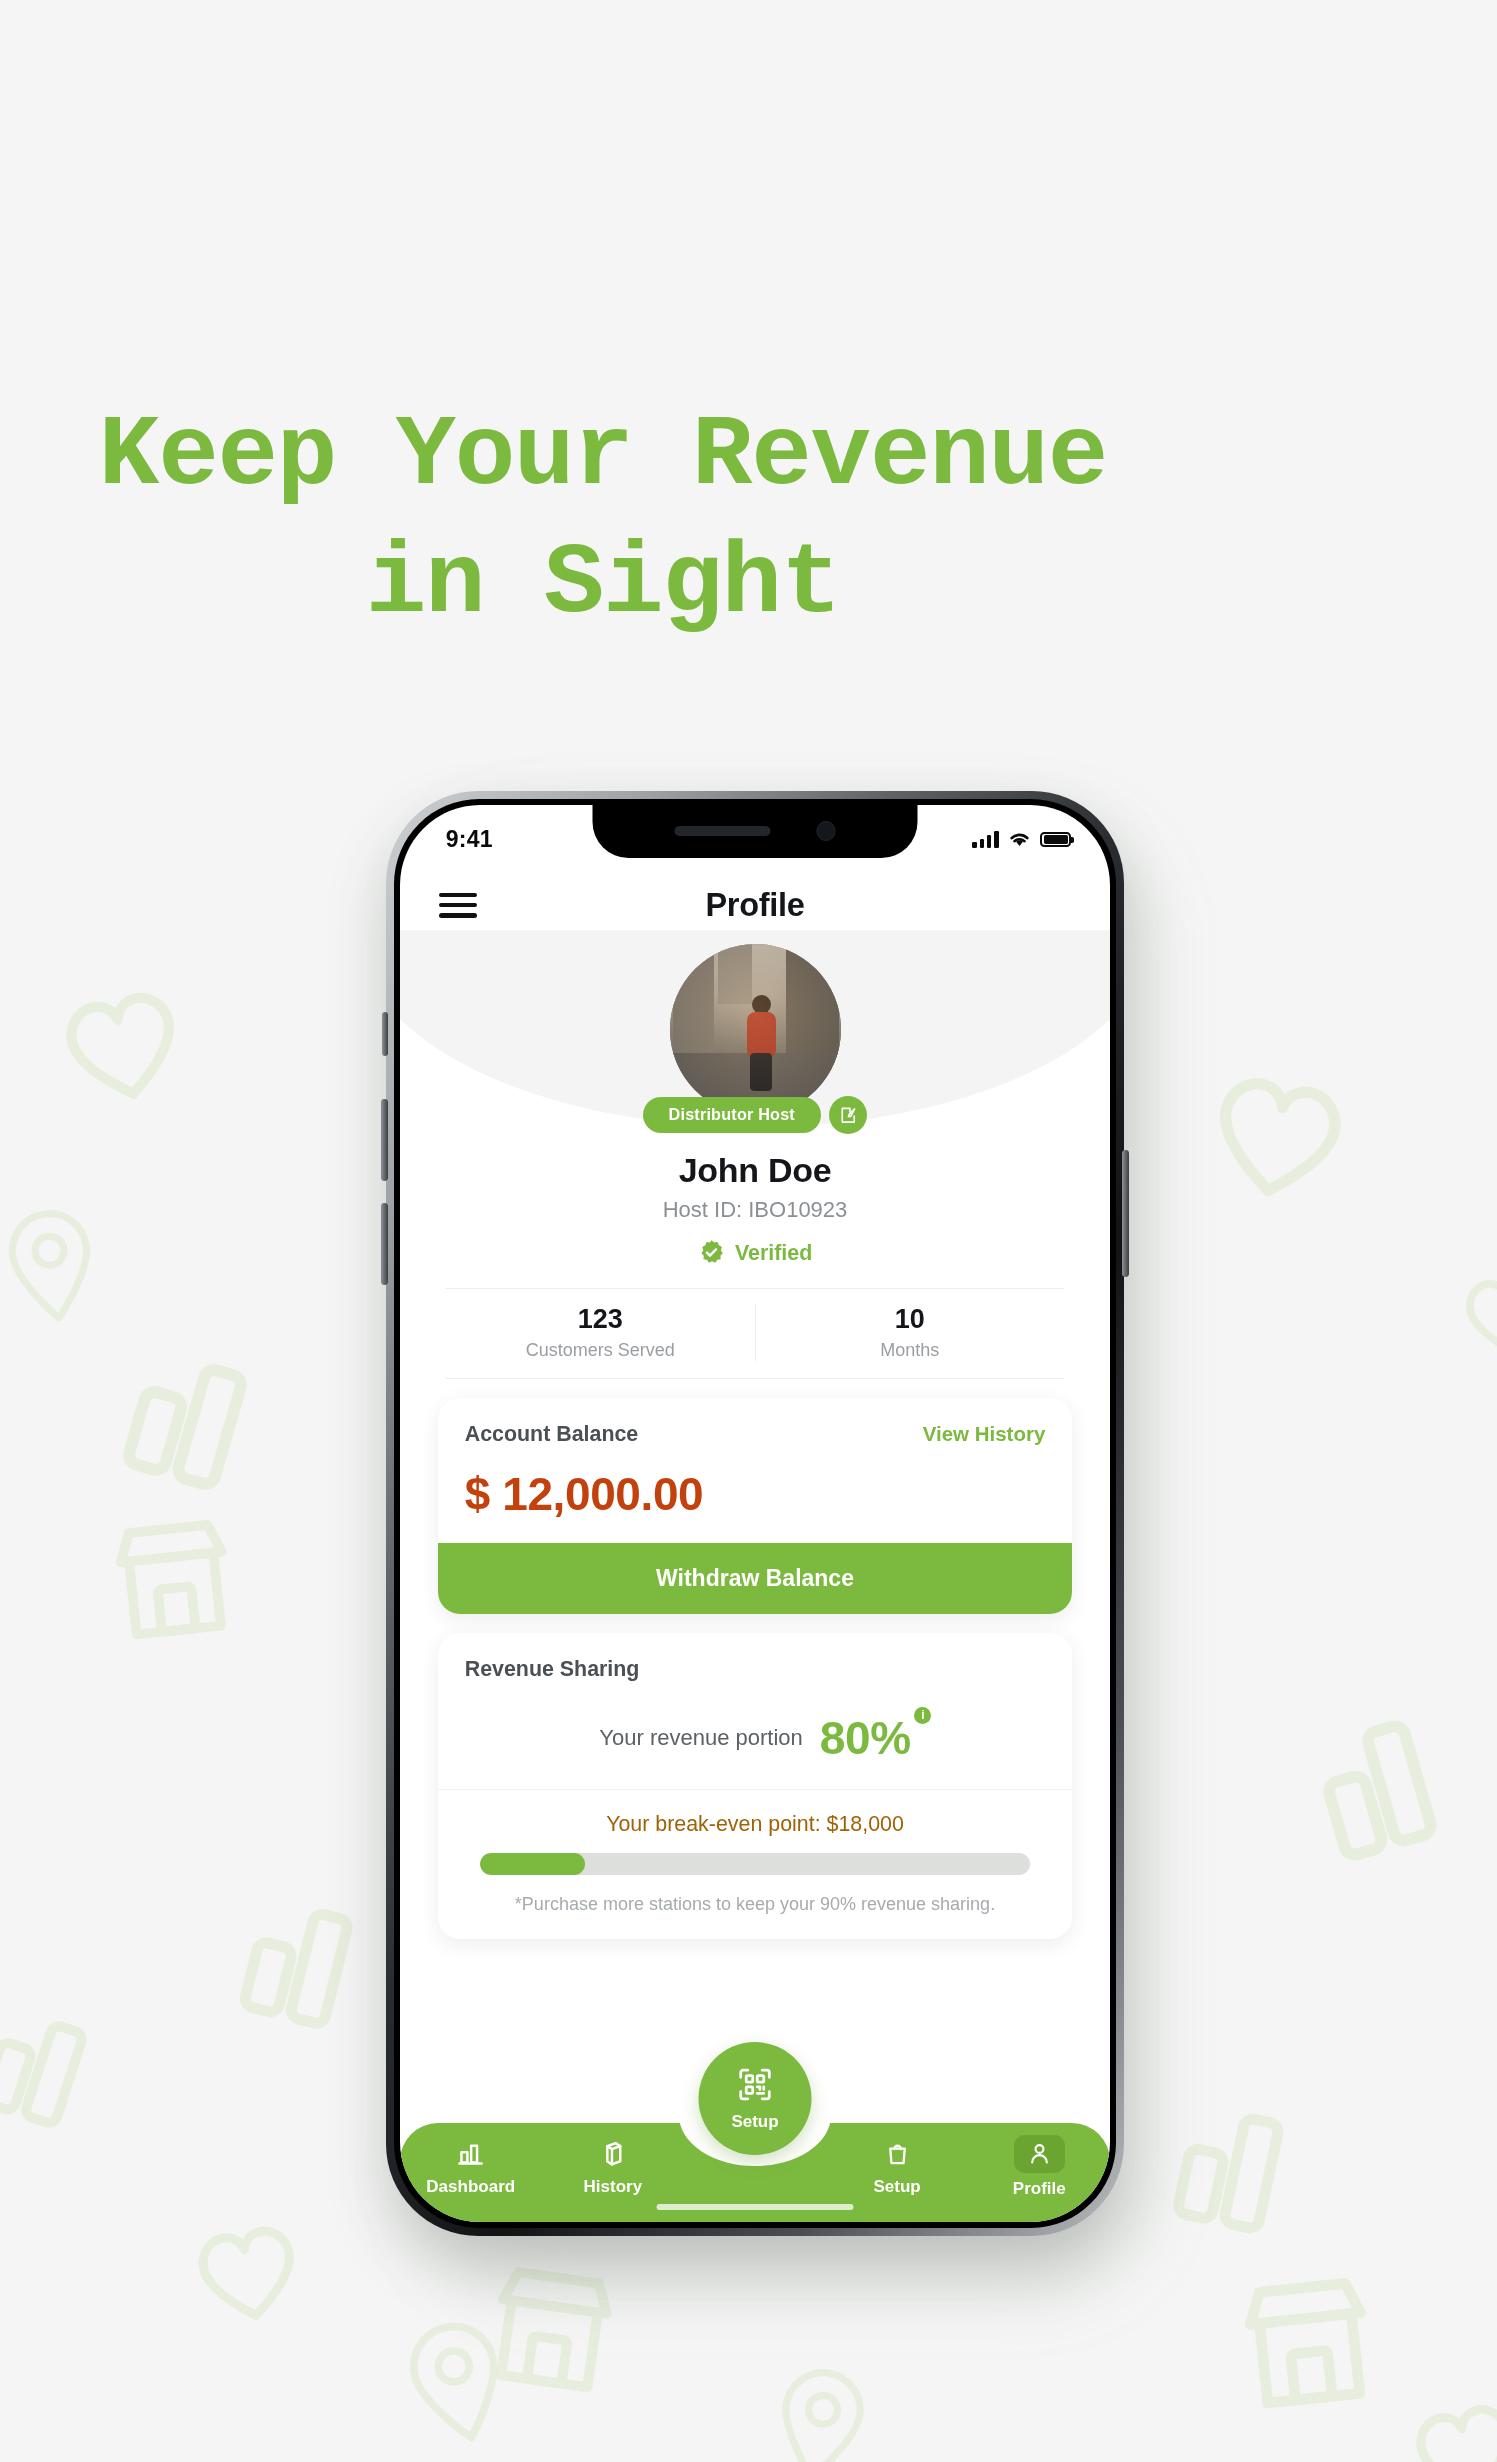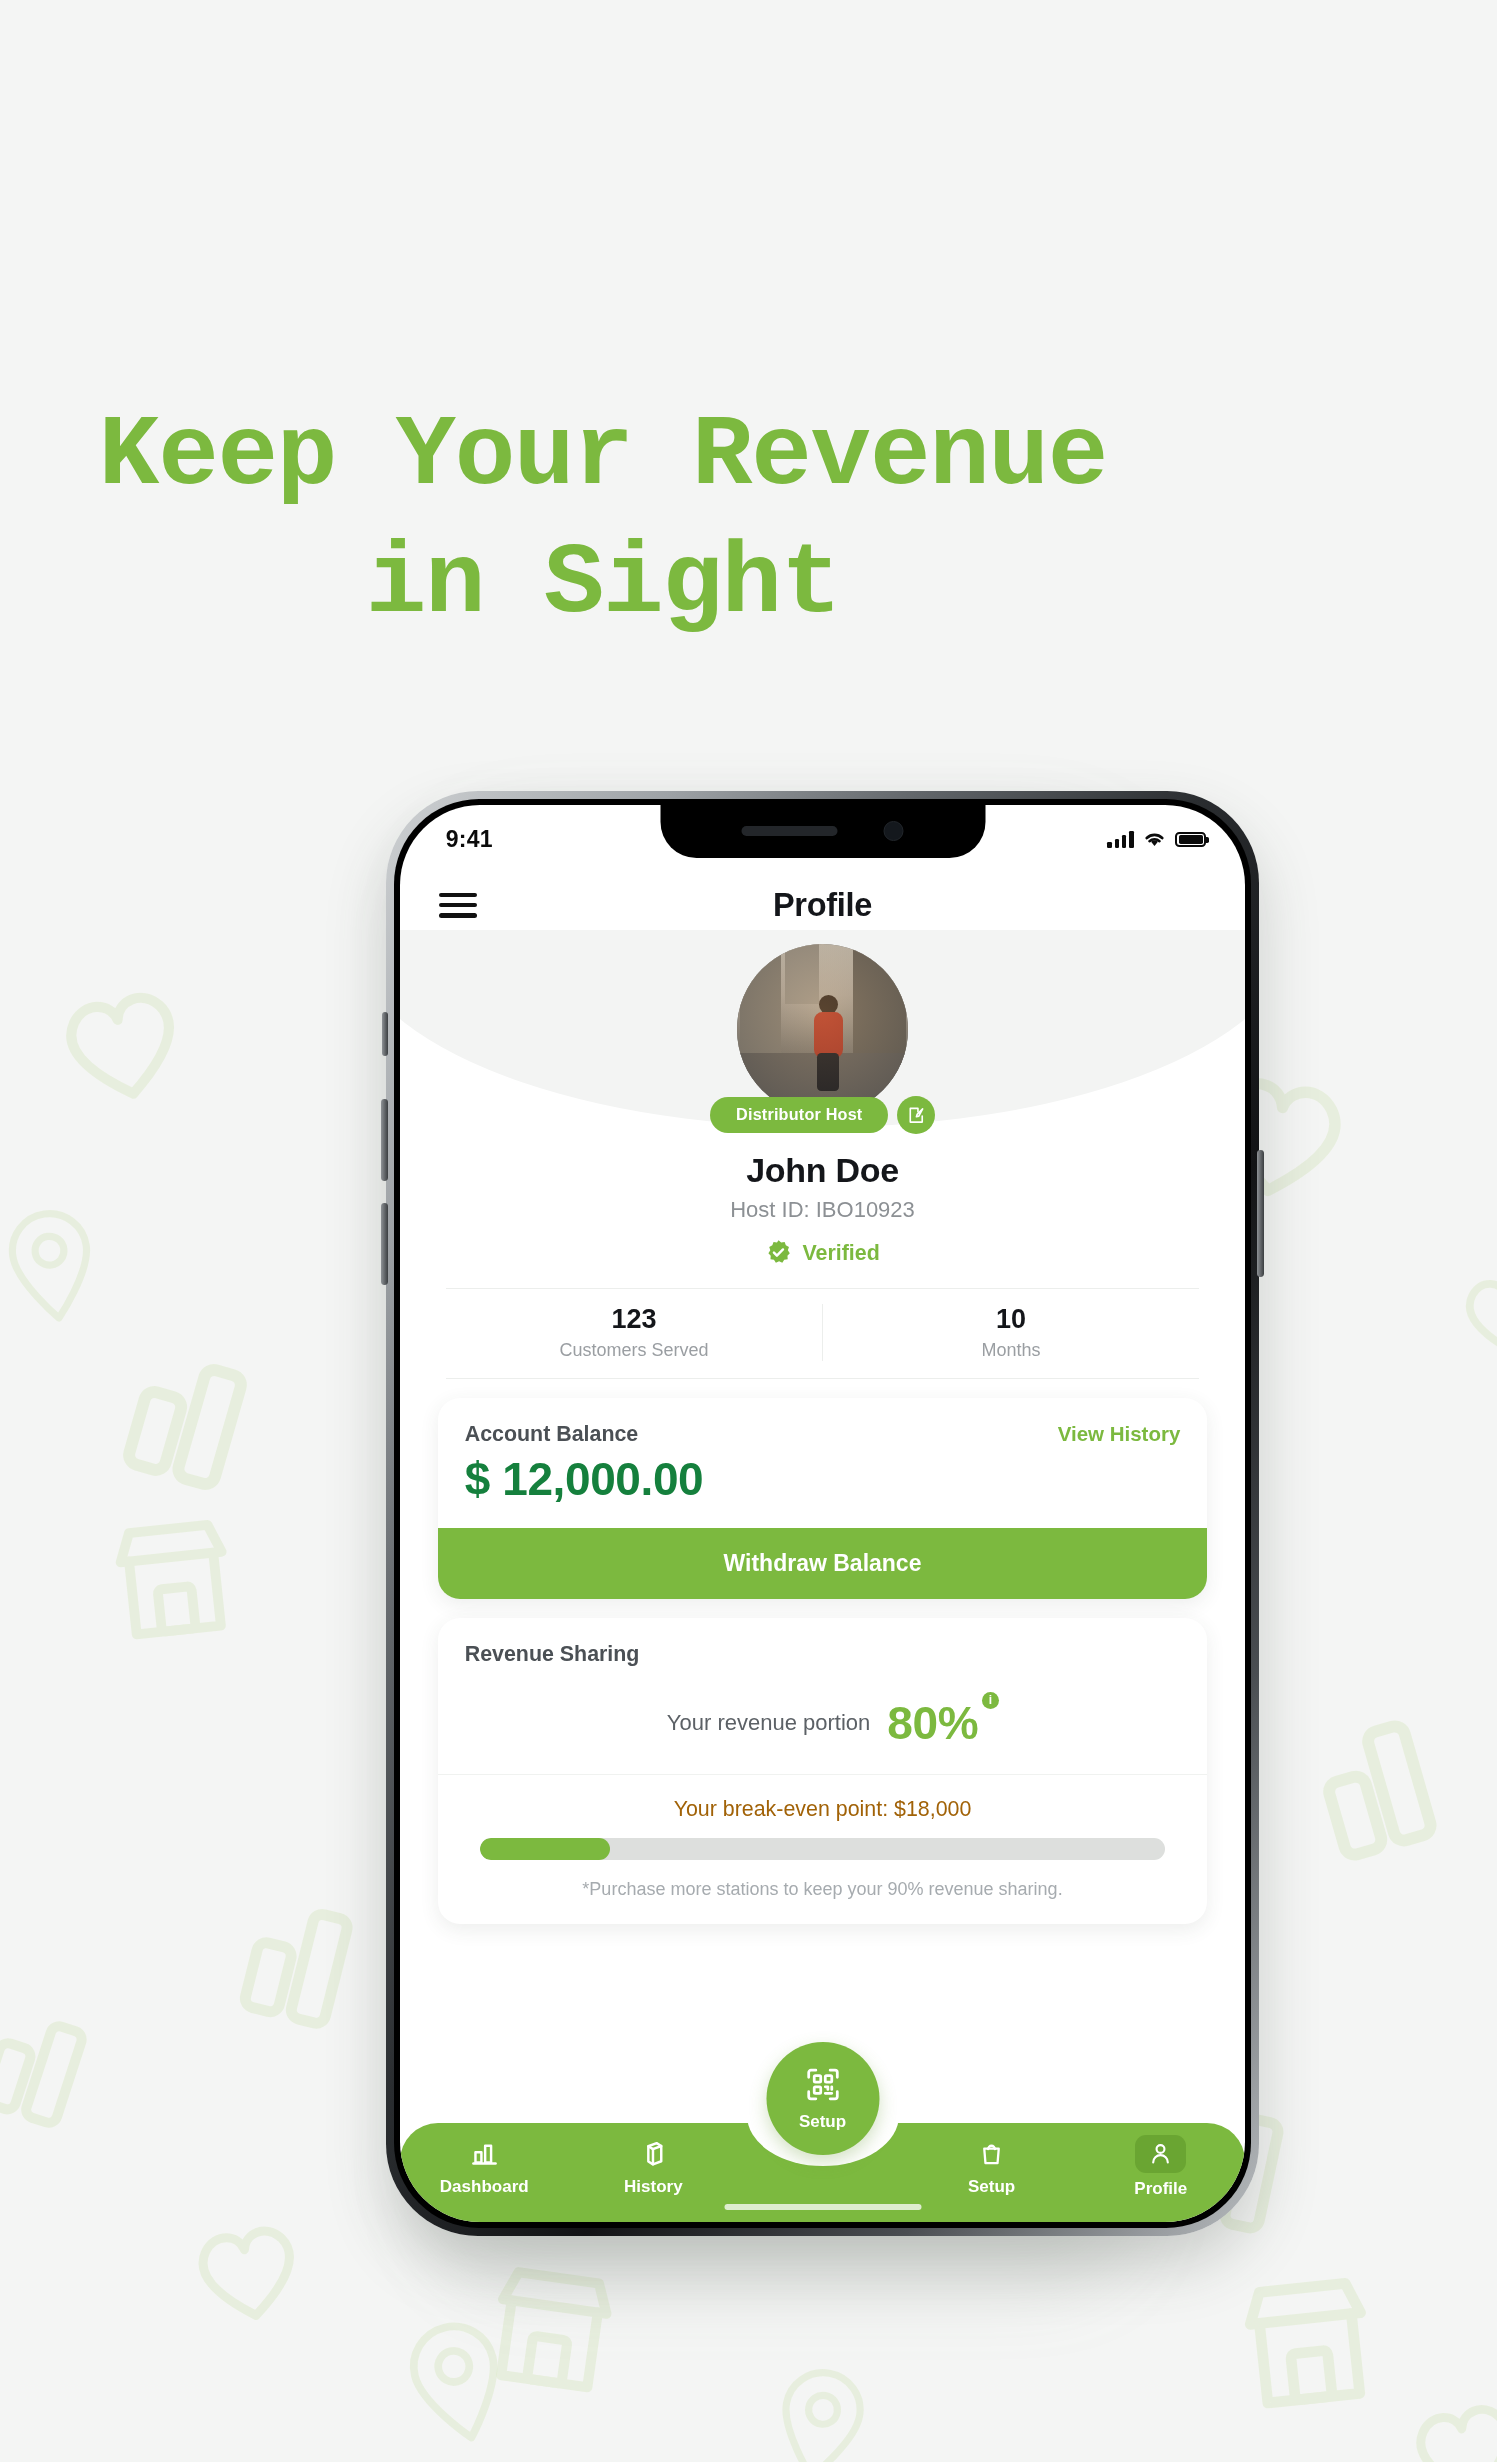--- a/index.html
+++ b/index.html
@@ -59,21 +59,21 @@
     height: 1453px;
     border-radius: 103px;
     background: rgba(120,130,120,0.16);
     filter: blur(38px);
     transform: translate(29px, 22px);
   }
   .phone {
     position: absolute;
     left: 386px;
     top: 791px;
-    width: 873px;
+    width: 738px;
     height: 1445px;
     border-radius: 92px;
     background: linear-gradient(122deg,#cfd2d4 0%,#9ea2a6 16%,#62666a 30%,#2a2d30 46%,#121315 62%,#4a4e52 80%,#b9bdc0 100%);
     padding: 7.7px;
     box-shadow: 0 29px 60px rgba(60,70,60,0.22);
   }
   .phone-inner {
     position: relative;
     width: 100%;
     height: 100%;
@@ -334,24 +334,24 @@
     font-size: 21.4px;
     font-weight: 700;
     color: #4b5055;
   }
   .link-green {
     font-size: 20.5px;
     font-weight: 700;
     color: #7cb93f;
   }
   .balance {
-    margin-top: 5px;
+    margin-top: 20px;
     font-size: 46px;
     font-weight: 700;
-    color: #15803d;
+    color: #c2410c;
     letter-spacing: -0.4px;
   }
   .withdraw-btn {
     display: block;
     width: 100%;
     background: #7cb93f;
     color: #fff;
     text-align: center;
     font-size: 23px;
     font-weight: 700;

